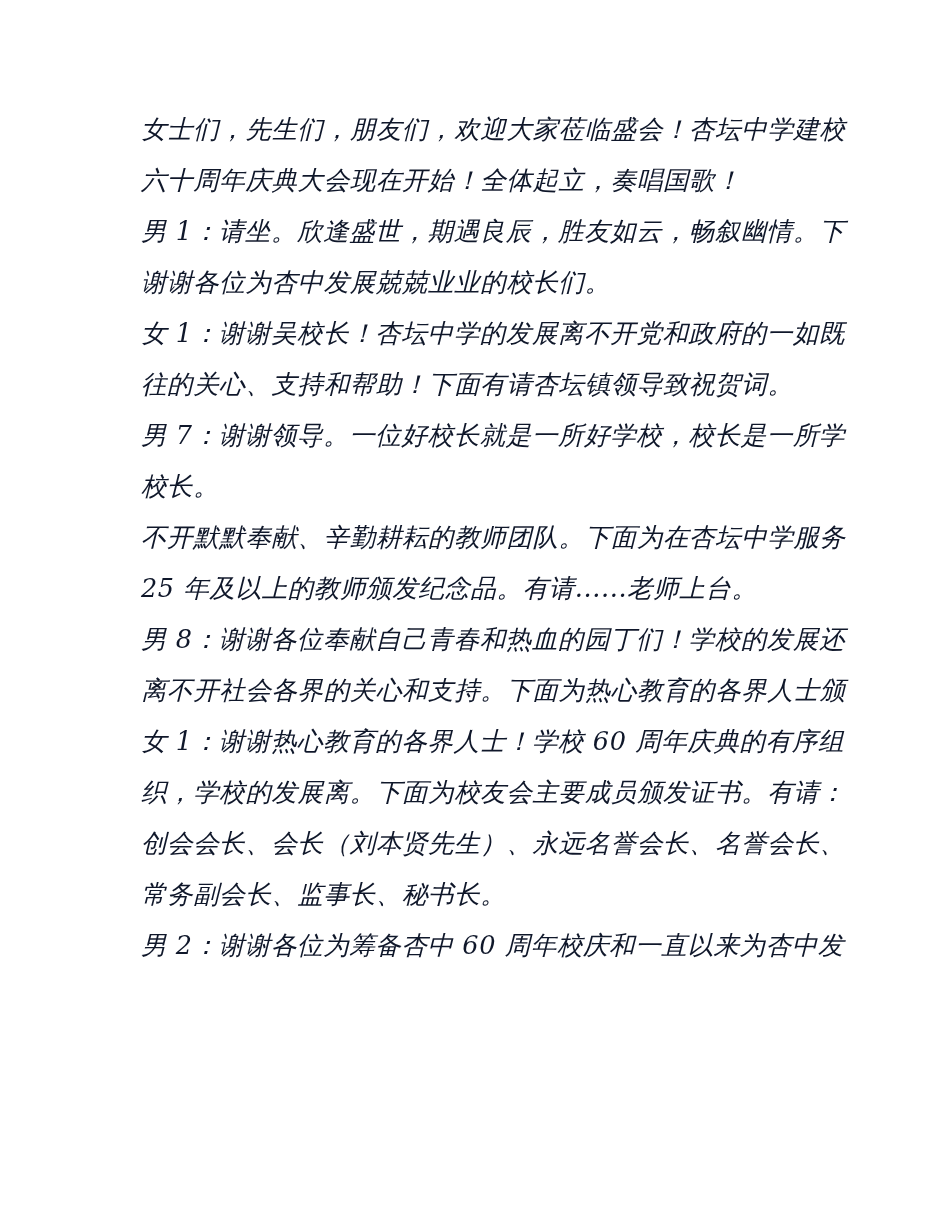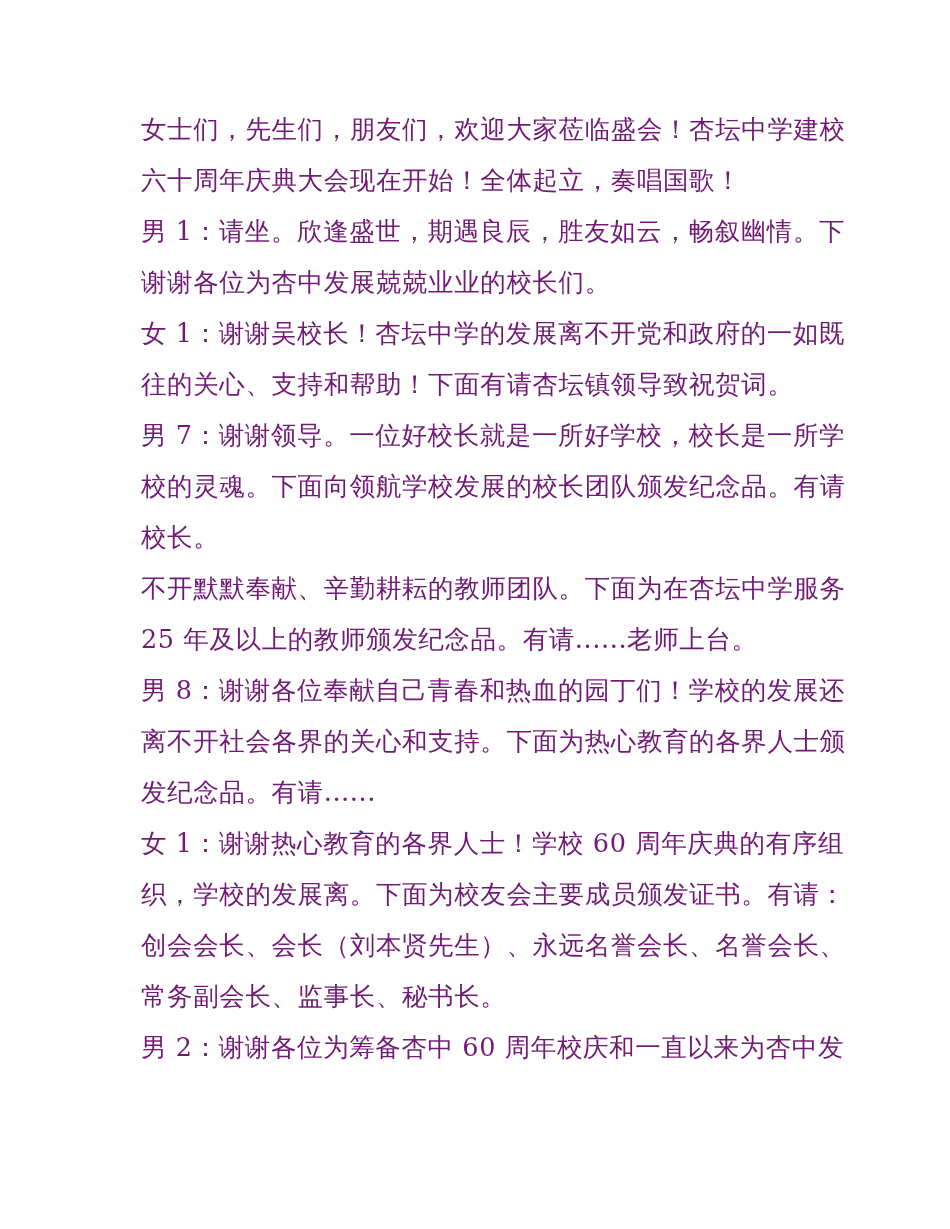--- a/index.html
+++ b/index.html
@@ -22,47 +22,46 @@
       background: #ffffff;
     }
     .content {
       position: absolute;
       left: 141px;
       top: 104px;
       width: 680px;
       font-family: "DejaVu Serif", "Liberation Serif", serif;
       font-size: 25.5px;
       line-height: 51px;
-      color: #701a75;
+      color: #0f172a;
       letter-spacing: 0.6px;
+      font-style: italic;
     }
     .line {
       display: block;
       white-space: nowrap;
       height: 51px;
     }
   </style>
 </head>
 <body>
 
 <div class="page">
   <div class="content">
     <span class="line">女士们，先生们，朋友们，欢迎大家莅临盛会！杏坛中学建校</span>
     <span class="line">六十周年庆典大会现在开始！全体起立，奏唱国歌！</span>
     <span class="line">男 1：请坐。欣逢盛世，期遇良辰，胜友如云，畅叙幽情。下</span>
     <span class="line">谢谢各位为杏中发展兢兢业业的校长们。</span>
     <span class="line">女 1：谢谢吴校长！杏坛中学的发展离不开党和政府的一如既</span>
     <span class="line">往的关心、支持和帮助！下面有请杏坛镇领导致祝贺词。</span>
     <span class="line">男 7：谢谢领导。一位好校长就是一所好学校，校长是一所学</span>
-    <span class="line">校的灵魂。下面向领航学校发展的校长团队颁发纪念品。有请</span>
     <span class="line">校长。</span>
     <span class="line">不开默默奉献、辛勤耕耘的教师团队。下面为在杏坛中学服务</span>
     <span class="line">25 年及以上的教师颁发纪念品。有请......老师上台。</span>
     <span class="line">男 8：谢谢各位奉献自己青春和热血的园丁们！学校的发展还</span>
     <span class="line">离不开社会各界的关心和支持。下面为热心教育的各界人士颁</span>
-    <span class="line">发纪念品。有请......</span>
     <span class="line">女 1：谢谢热心教育的各界人士！学校 60 周年庆典的有序组</span>
     <span class="line">织，学校的发展离。下面为校友会主要成员颁发证书。有请：</span>
     <span class="line">创会会长、会长（刘本贤先生）、永远名誉会长、名誉会长、</span>
     <span class="line">常务副会长、监事长、秘书长。</span>
     <span class="line">男 2：谢谢各位为筹备杏中 60 周年校庆和一直以来为杏中发</span>
   </div>
 </div>
 
 </body></html>

